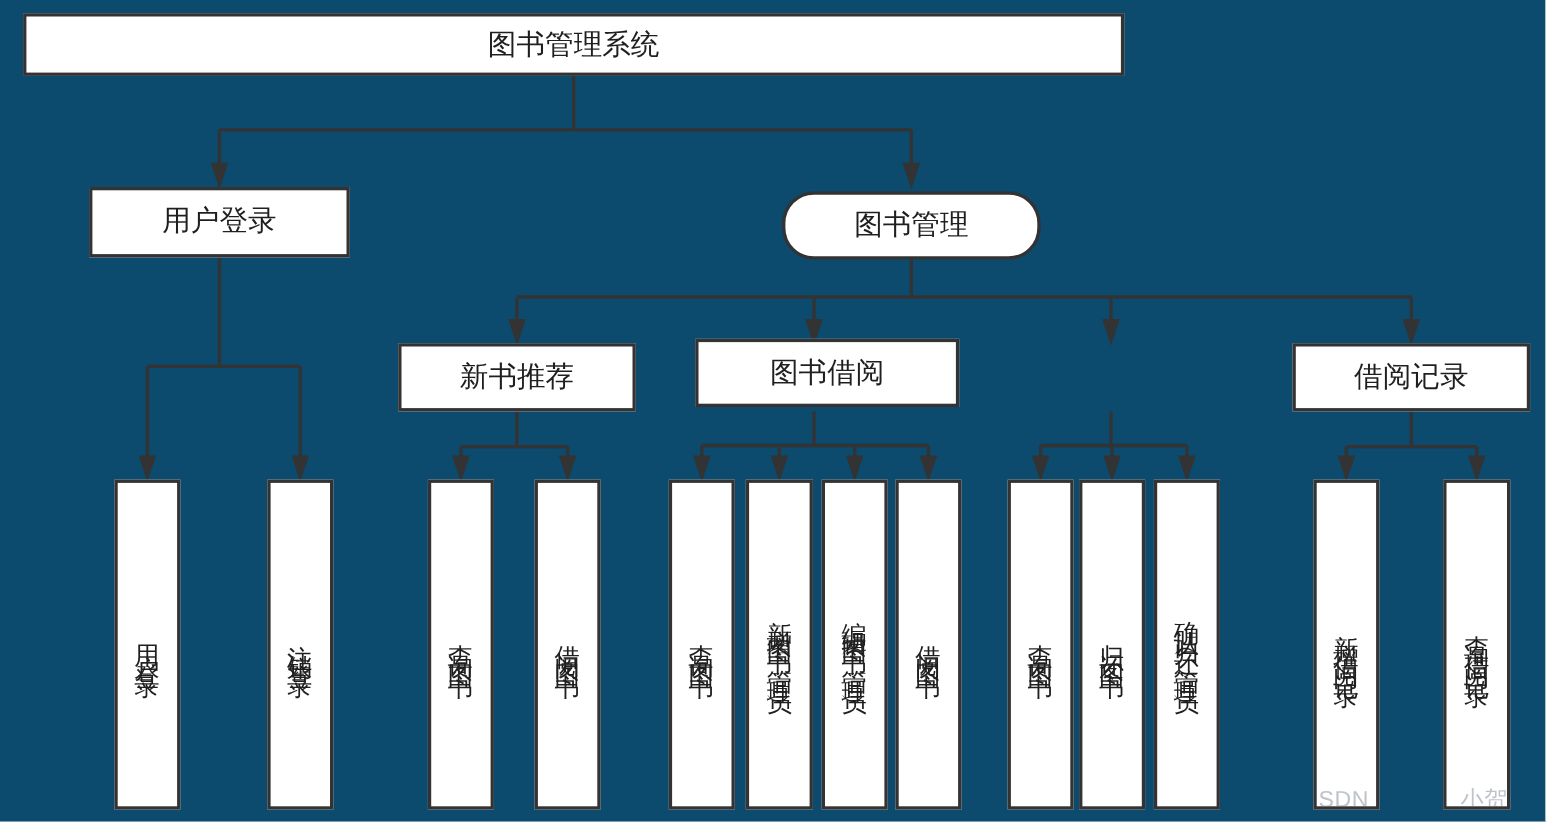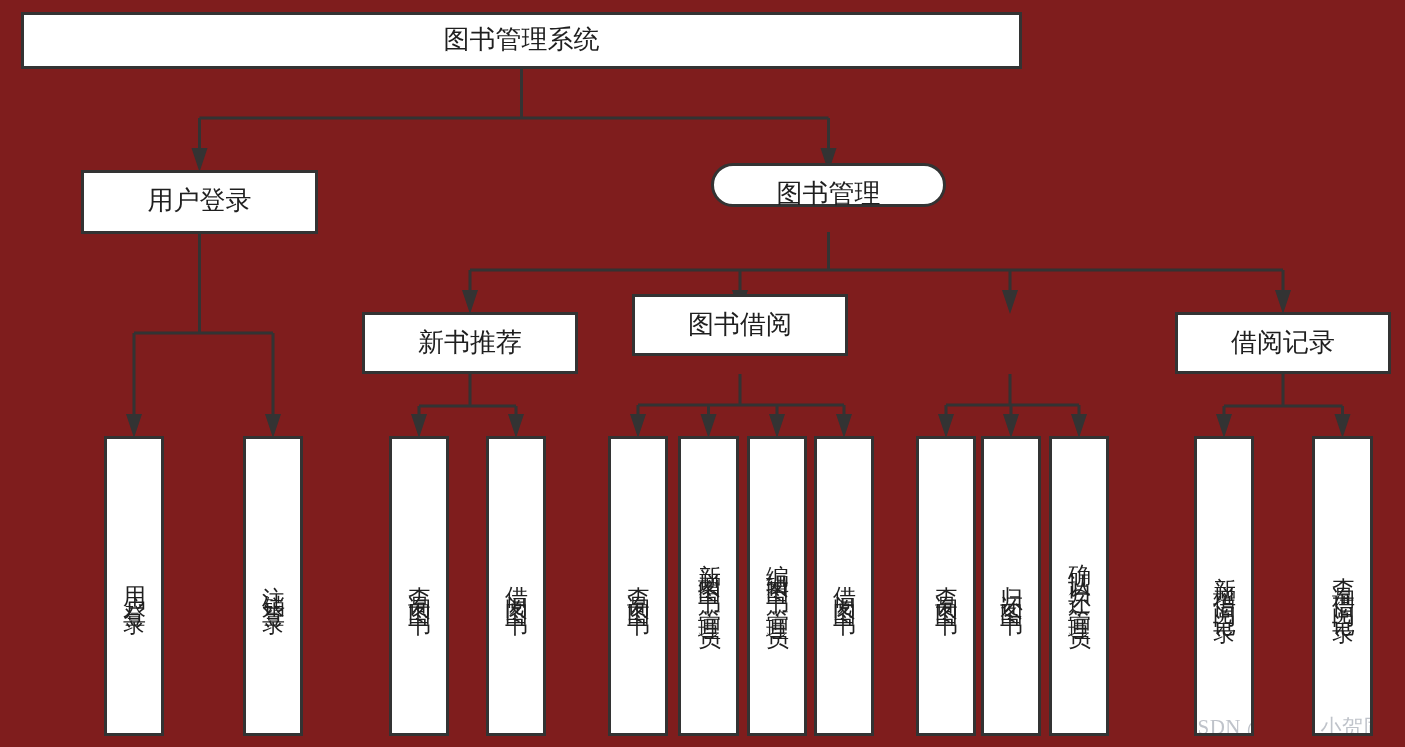--- a/index.html
+++ b/index.html
@@ -1,21 +1,21 @@
 <!DOCTYPE html>
 <html><head>
 <meta charset="utf-8">
 <style>
   :root { --line:#333333; --text:#1f1f1f; }
   * { margin:0; padding:0; box-sizing:border-box; }
   html,body { background:#ffffff; }
   body { font-family:"Liberation Sans", sans-serif; }
   #canvas {
     position:relative; width:1405px; height:747px;
-    background:#7f1d1d; overflow:hidden;font-family:Liberation Serif, serif;
+    background:#0c4a6e; overflow:hidden;
   }
   #connectors {
     position:absolute; left:0; top:0; width:1405px; height:747px; z-index:1;
   }
   #connectors path { stroke:var(--line); stroke-width:3; fill:none; }
   #connectors polygon { fill:var(--line); stroke:none; }
   .hnode {
     position:absolute; z-index:2;
     border:3px solid var(--line); background:#ffffff;
     color:var(--text); text-align:center;
@@ -68,24 +68,24 @@
       <polygon points="938,414 954,414 946,438"></polygon>
       <polygon points="1003,414 1019,414 1011,438"></polygon>
       <polygon points="1071,414 1087,414 1079,438"></polygon>
       <polygon points="1216,414 1232,414 1224,438"></polygon>
       <polygon points="1334.5,414 1350.5,414 1342.5,438"></polygon>
     </svg>
 
   <div class="hnode root" style="left:21px;top:12px;width:1001px;height:57px;">图书管理系统</div>
 
   <div class="hnode lvl" style="left:81px;top:170px;width:237px;height:64px;">用户登录</div>
-  <div class="hnode lvl" style="left:711px;top:163px;width:235px;height:44px;border-radius:29px;">图书管理</div>
+  <div class="hnode lvl" style="left:711px;top:174px;width:235px;height:62px;border-radius:29px;">图书管理</div>
 
   <div class="hnode lvl" style="left:362px;top:312px;width:216px;height:62px;">新书推荐</div>
-  <div class="hnode lvl" style="left:632px;top:294px;width:216px;height:62px;">图书借阅</div>
+  <div class="hnode lvl" style="left:632px;top:308px;width:240px;height:62px;">图书借阅</div>
   <div class="hnode lvl" style="left:1175px;top:312px;width:216px;height:62px;">借阅记录</div>
 
   <div class="leaf" style="left:104px;top:436px;">用户登录</div>
   <div class="leaf" style="left:243px;top:436px;">注销登录</div>
 
   <div class="leaf" style="left:389px;top:436px;">查询图书</div>
   <div class="leaf" style="left:486px;top:436px;">借阅图书</div>
 
   <div class="leaf" style="left:608px;top:436px;">查询图书</div>
   <div class="leaf" style="left:678px;top:436px;width:61px;">新增图书（管理员）</div>

